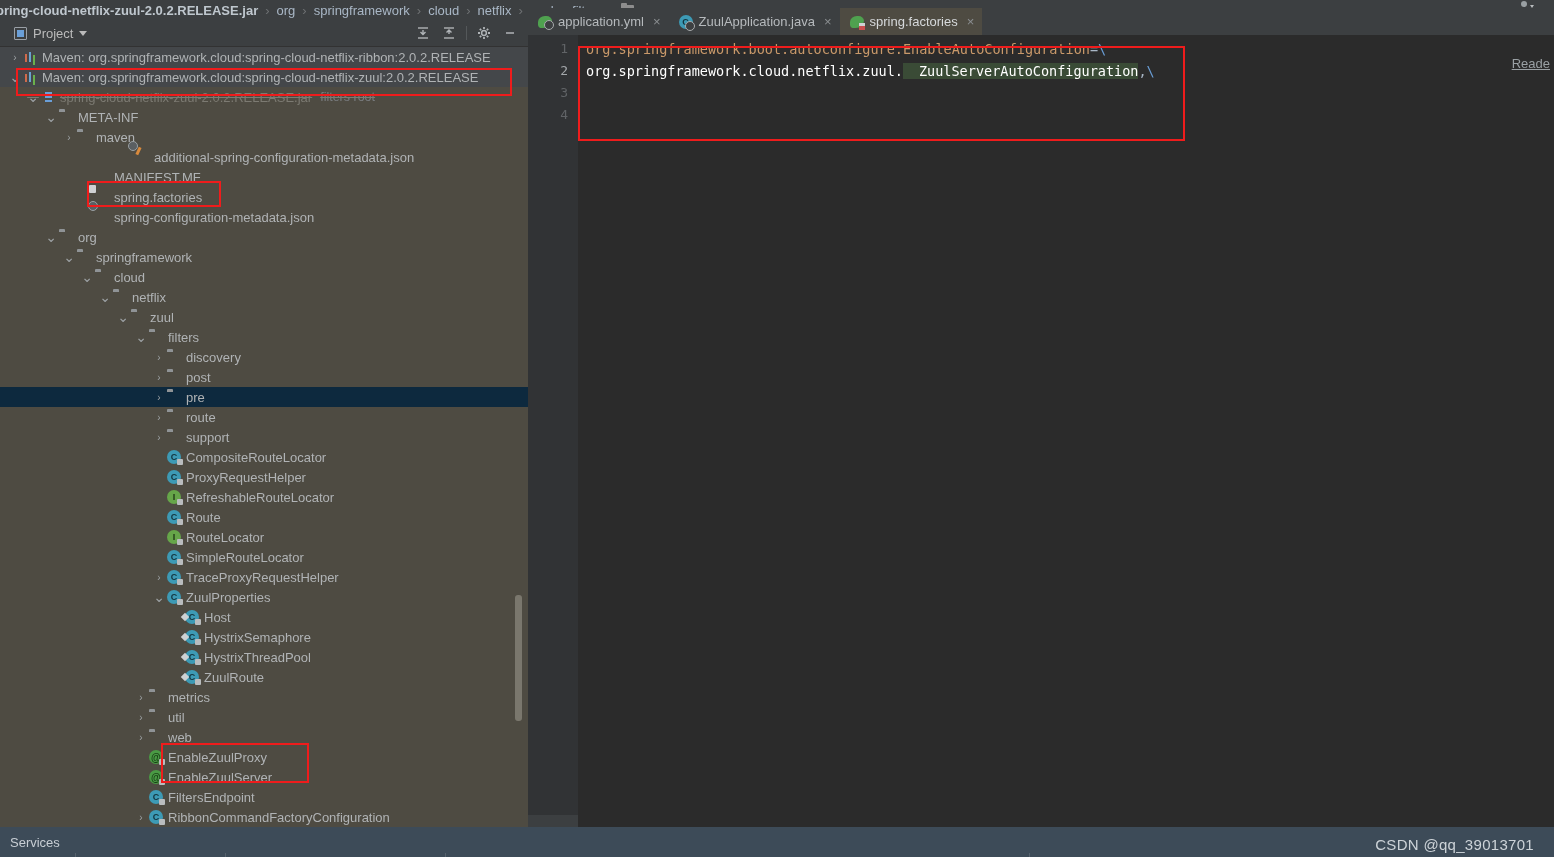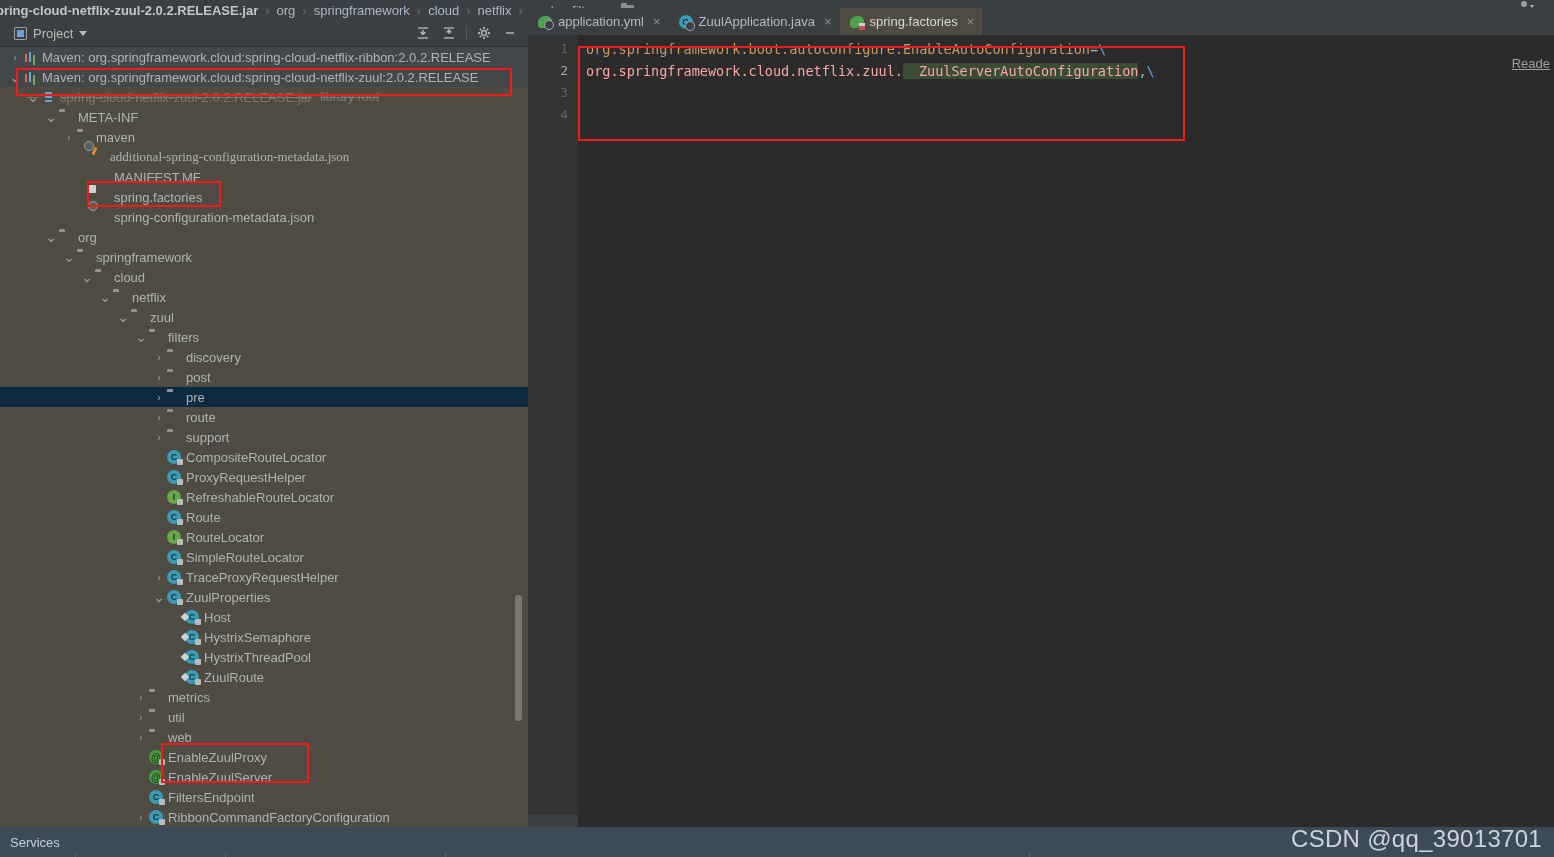--- a/index.html
+++ b/index.html
@@ -194,21 +194,21 @@
   .gutter .ln.cur { color:#a4a8ab; }
   .code {
     position:absolute; left:50px; top:27px; width:976px; height:808px; background:#2b2b2b;
     padding-top:3px;
   }
   .code .cl {
     height:22px; line-height:22px; padding-left:8px;
     font-family:"DejaVu Sans Mono", monospace; font-size:13.5px; white-space:pre;
   }
   .k { color:#c9996a; }
-  .v { color:#fca5a5; }
+  .v { color:#ffffff; }
   .p { color:#a9b7c6; }
   .esc { color:#6a9fd8; }
   .hl { background:#3a4b36;padding-left:16px; }
   .bulb {
     position:absolute; left:56px; top:51px; width:11px; height:11px;
     background:#d8a03a; border-radius:50% 50% 40% 40%;
   }
   .bulb:after{content:"";position:absolute;left:2px;bottom:-3px;width:7px;height:3px;background:#c8c8c8;}
   .reader-hint {
     position:absolute; right:0px; top:46px; font-size:13px; color:#9aa0a4;
@@ -218,22 +218,22 @@
   
   .redbox { position:absolute; border:2px solid #ef1c1c; pointer-events:none; }
 
   
   .bottombar {
     position:absolute; left:0; bottom:0; width:1554px; height:30px;
     background:#3d4b58; display:flex; align-items:center;
   }
   .bb-label { color:#c8ced4; font-size:13px; margin-left:10px; }
   .watermark {
-    position:absolute; right:12px; bottom:4px; color:#cdd3d8;
-    font-size:24px; letter-spacing:0.3px;
+    position:absolute; right:20px; bottom:4px; color:#cdd3d8;
+    font-size:15px; letter-spacing:0.3px;
   }
   .bb-ticks { position:absolute; left:0; bottom:0; width:1030px; height:4px; }
   .bb-ticks i { position:absolute; bottom:0; width:1px; height:4px; background:#56626d; }
 </style>
 </head>
 <body>
 
 <div class="app">
 
   <div class="breadcrumb-bar">
@@ -352,33 +352,33 @@
         </div>
         <div class="row dark-bg" style="padding-left: 8px;">
           <span class="arrow" style="font-size: 14px; line-height: 8px;">⌄</span>
           <span class="ico"><span class="ico-maven"></span></span>
           <span class="lbl">Maven: org.springframework.cloud:spring-cloud-netflix-zuul:2.0.2.RELEASE</span>
         </div>
         <div class="row plain-bg struck" style="padding-left: 26px;">
           <span class="arrow" style="font-size: 14px; line-height: 8px;">⌄</span>
           <span class="ico"><span class="ico-jar"></span></span>
           <span class="lbl">spring-cloud-netflix-zuul-2.0.2.RELEASE.jar</span>
-          <span class="lbl dim">library root</span>
+          <span class="lbl dim">filters root</span>
         </div>
         <div class="row plain-bg" style="padding-left: 44px;">
           <span class="arrow" style="font-size: 14px; line-height: 8px;">⌄</span>
           <span class="ico"><span class="ico-folder"></span></span>
           <span class="lbl">META-INF</span>
         </div>
         <div class="row plain-bg" style="padding-left: 62px;">
           <span class="arrow">›</span>
           <span class="ico"><span class="ico-folder"></span></span>
           <span class="lbl">maven</span>
         </div>
-        <div class="row plain-bg" style="padding-left: 76px; font-family: Liberation Serif, serif;">
+        <div class="row plain-bg" style="padding-left: 120px;">
           <span class="arrow empty">›</span>
           <span class="ico"><span class="ico-json"><span class="plus"></span></span></span>
           <span class="lbl">additional-spring-configuration-metadata.json</span>
         </div>
         <div class="row plain-bg" style="padding-left: 80px;">
           <span class="arrow empty">›</span>
           <span class="ico"><span class="ico-manifest"></span></span>
           <span class="lbl">MANIFEST.MF</span>
         </div>
         <div class="row plain-bg" style="padding-left: 80px;">

